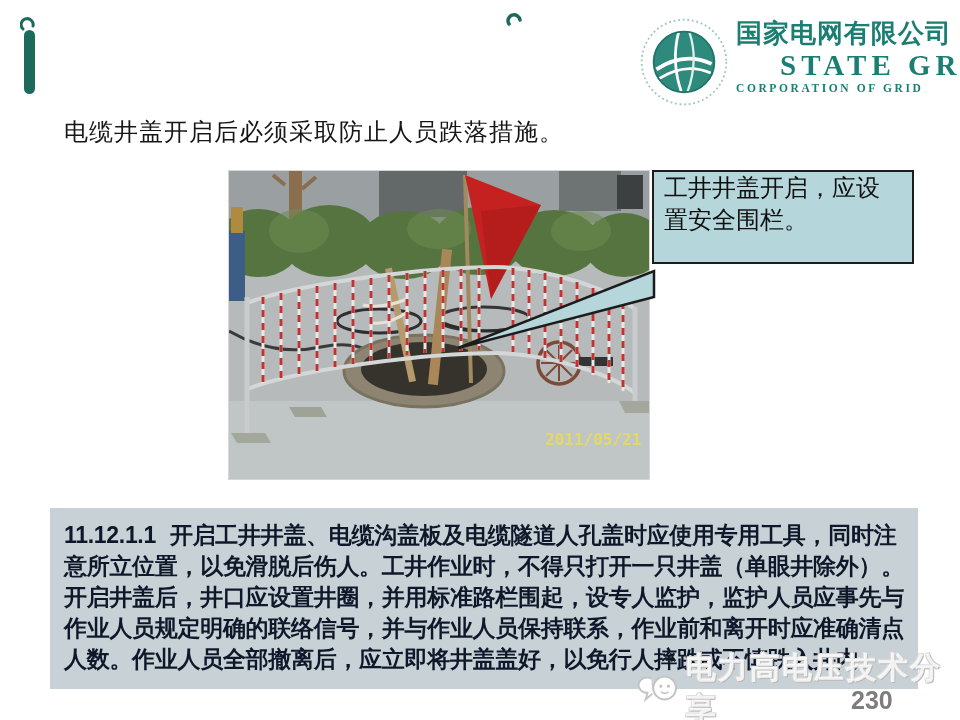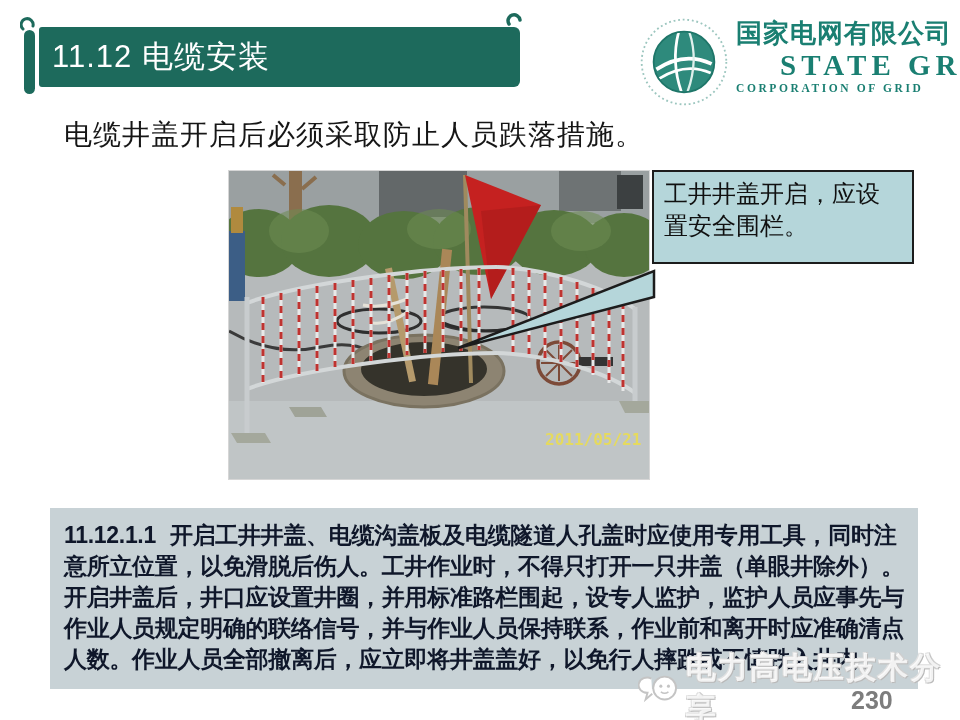--- a/index.html
+++ b/index.html
@@ -17,30 +17,30 @@
   
   .logo{position:absolute;left:638px;top:16px;width:310px;height:96px;display:flex;}
   .logo-globe{width:92px;height:92px;flex:0 0 auto;}
   .logo-text{margin-left:6px;color:#1a7f72;}
   .logo-cn{font-size:26px;font-weight:700;letter-spacing:1px;white-space:nowrap;}
   .logo-en1{font-family:"Liberation Serif",serif;font-size:29px;font-weight:700;letter-spacing:5px;line-height:1.0;white-space:nowrap;margin-left:44px;}
   .logo-en2{font-family:"Liberation Serif",serif;font-size:11.5px;font-weight:700;letter-spacing:2.6px;margin-top:2px;white-space:nowrap;}
 
   
   .subtitle{position:absolute;left:64px;top:116px;width:840px;
-            font-family:"Liberation Serif",serif;font-size:28px;color:#161616;letter-spacing:1px;}
+            font-family:"Liberation Serif",serif;font-size:24px;color:#161616;letter-spacing:1px;}
 
   
   .photo{position:absolute;left:228px;top:170px;width:420px;height:308px;border:1px solid #d6d6d6;}
 
   
   .callout-tail{position:absolute;left:440px;top:255px;width:240px;height:110px;}
   .callout-box{position:absolute;left:652px;top:170px;width:262px;height:94px;
                background:#b5d6da;border:2px solid #1c1c1c;box-sizing:border-box;
-               padding:6px 10px;font-family:"Liberation Serif",serif;font-size:24px;
+               padding:0 10px;font-family:"Liberation Serif",serif;font-size:24px;
                line-height:1.35;color:#101010;}
 
   
   .body-box{position:absolute;left:50px;top:508px;width:868px;box-sizing:border-box;
             background:#c8d2d6;padding:12px 14px 14px 14px;
             font-size:23px;font-weight:700;color:#0f172a;line-height:31px;letter-spacing:-0.3px;}
   .clause-no{margin-right:14px;}
 
   
   .page-number{position:absolute;left:851px;top:651px;font-size:25px;font-weight:700;color:#7d7d7d;z-index:1;margin-top:35px;}
@@ -55,23 +55,20 @@
 <div class="slide">
 
   <svg class="hook" style="left:20px;top:14px;" width="18" height="18">
     <path d="M3,15 a6,6 0 1 1 10,-3" stroke="#1d6a5c" stroke-width="3" fill="none" stroke-linecap="round"></path>
   </svg>
   <svg class="hook" style="left:505px;top:8px;" width="20" height="20">
     <path d="M4,16 a6,6 0 1 1 11,-4" stroke="#1d6a5c" stroke-width="3.5" fill="none" stroke-linecap="round"></path>
   </svg>
 
   <div class="header-pill"></div>
-  <div class="header-bar">
-    <span class="title">11.12 电缆安装</span>
-  </div>
 
   <div class="logo">
     <svg class="logo-globe" viewBox="0 0 100 100">
       <circle cx="50" cy="50" r="46" fill="none" stroke="#9cc6bf" stroke-width="2" stroke-dasharray="2 3"></circle>
       <circle cx="50" cy="50" r="33" fill="#2e8a7c"></circle>
       <path d="M20,58 Q50,38 80,52" stroke="#ffffff" stroke-width="4" fill="none"></path>
       <path d="M23,68 Q52,50 79,62" stroke="#ffffff" stroke-width="3" fill="none"></path>
       <path d="M44,18 Q36,50 47,82" stroke="#ffffff" stroke-width="3" fill="none"></path>
       <path d="M56,18 Q66,48 54,82" stroke="#dff0ec" stroke-width="2.5" fill="none"></path>
       <circle cx="50" cy="50" r="33" fill="none" stroke="#1e7669" stroke-width="2"></circle>

